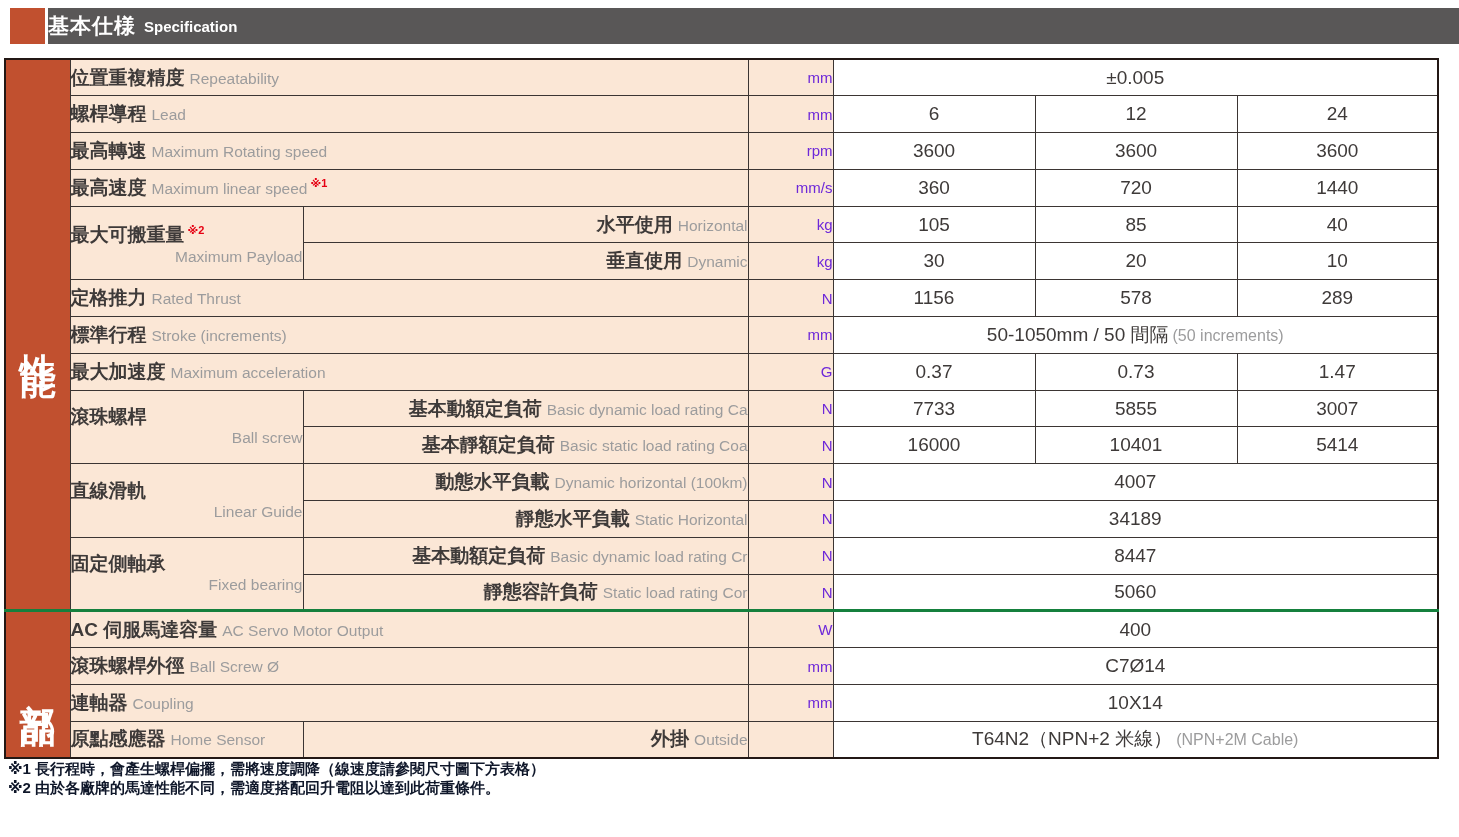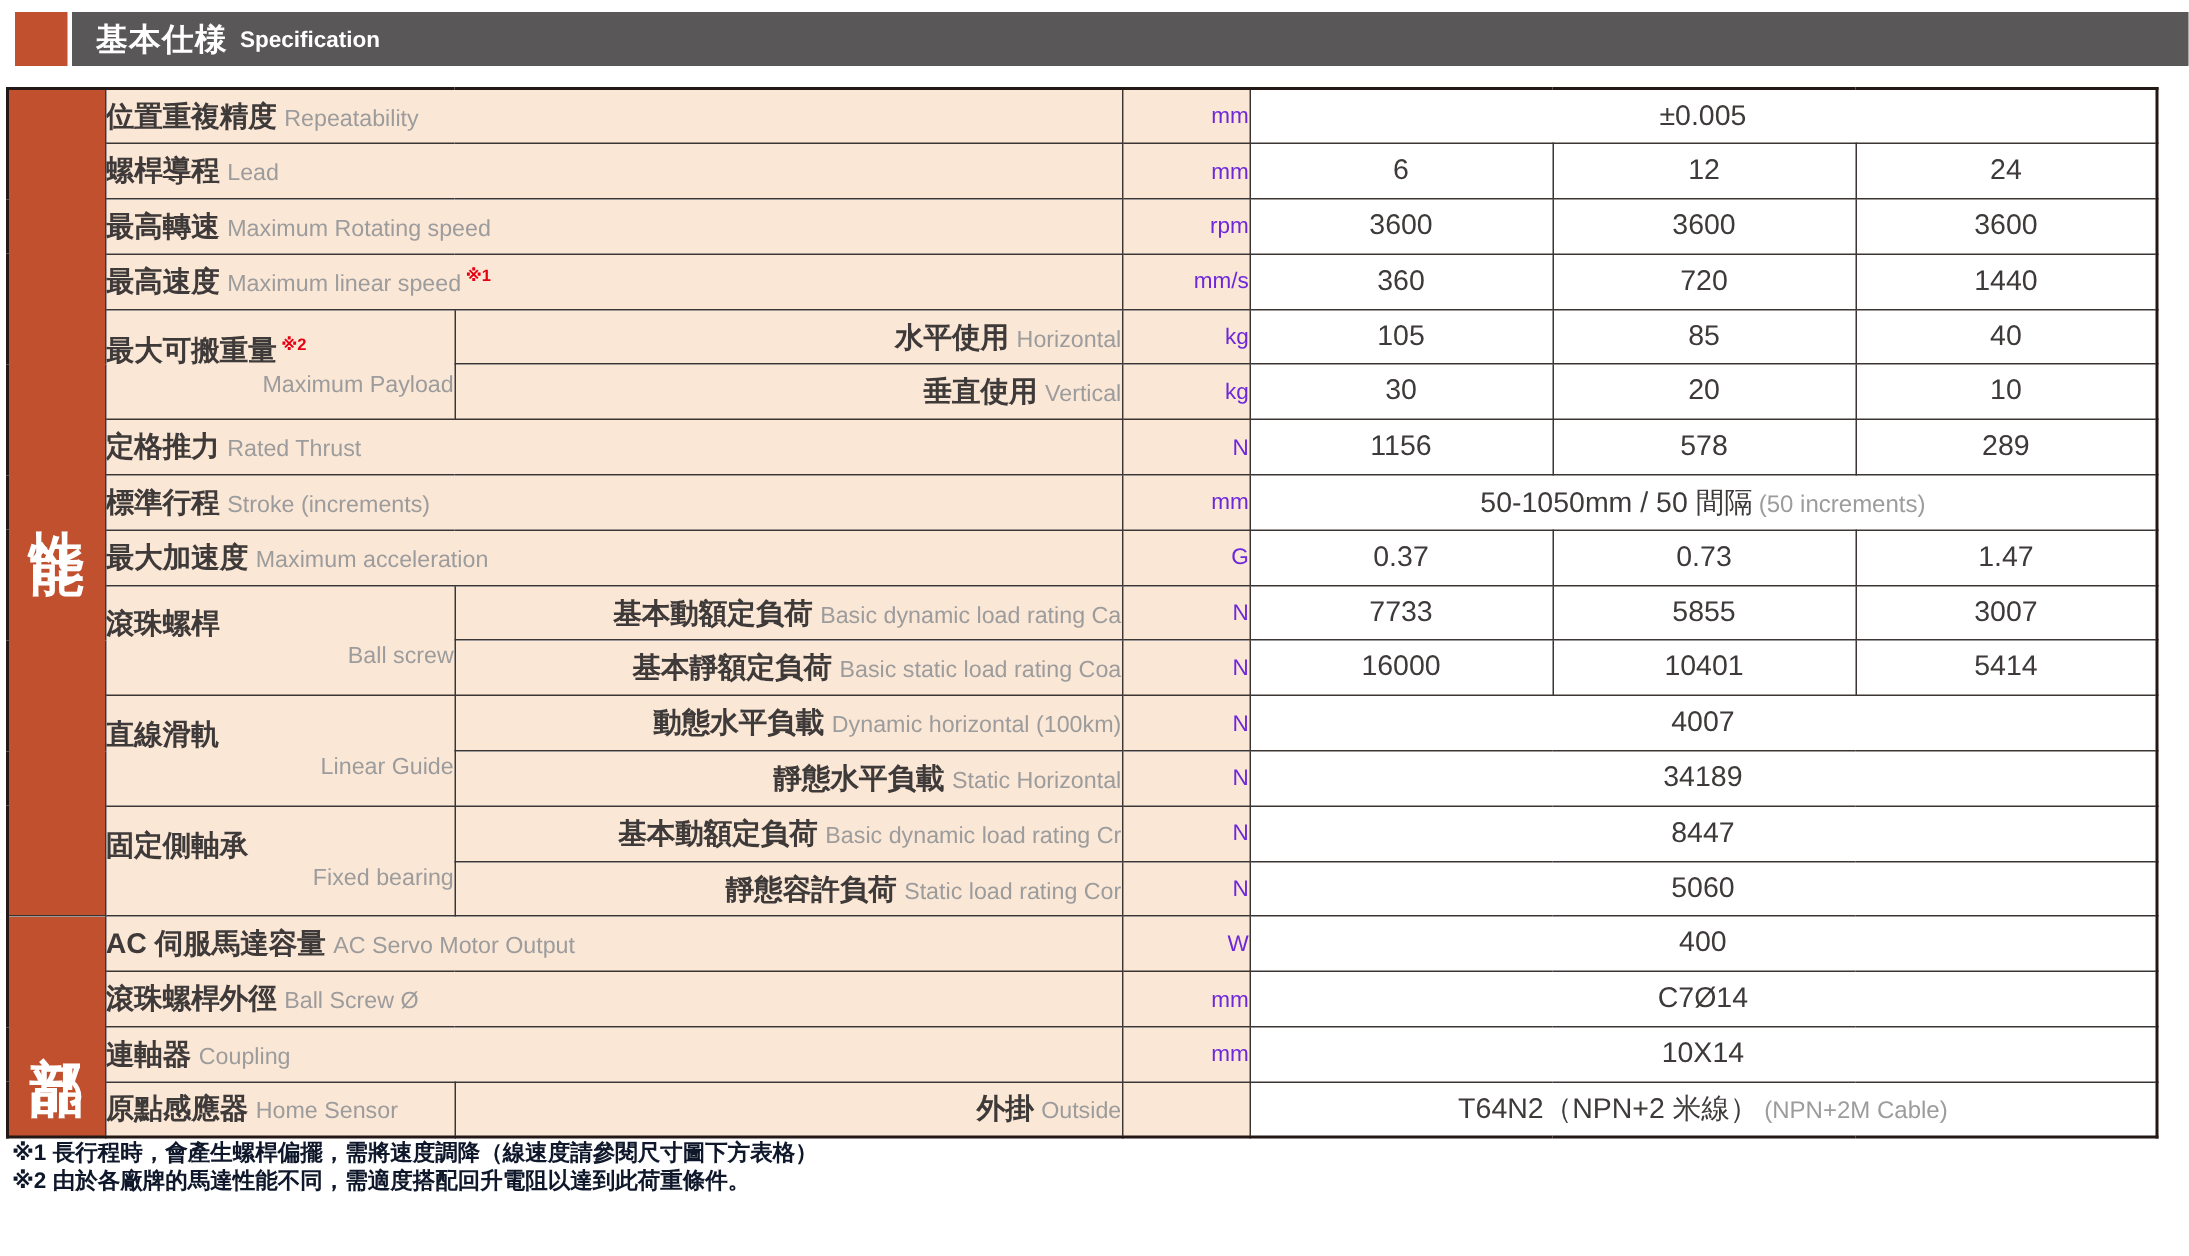--- a/index.html
+++ b/index.html
@@ -4,21 +4,21 @@
 <style>
   html,body{margin:0;padding:0;}
   body{
     width:1459px;height:837px;position:relative;background:#ffffff;
     font-family:"Liberation Sans","DejaVu Sans",sans-serif;
     color:#3e3a39;overflow:hidden;
   }
   
   .titlebar{position:absolute;left:10px;top:8px;right:0;height:36px;display:flex;}
   .title-accent{width:35px;height:36px;background:#c1502f;flex:0 0 auto;}
-  .title-bg{flex:1 1 auto;margin-left:3px;background:#595757;display:flex;align-items:center;padding-left:16px;}
+  .title-bg{flex:1 1 auto;margin-left:3px;background:#595757;display:flex;align-items:center;}
   .title-zh{color:#fff;font-size:21px;font-weight:700;letter-spacing:1px;}
   .title-en{color:#fff;font-size:15px;font-weight:700;margin-left:8px;}
   
   .spec-wrap{position:absolute;left:4px;top:58px;}
   table.spec{border-collapse:collapse;table-layout:fixed;width:1433px;height:700px;
     border:2px solid #231815;}
   table.spec td{border:1px solid #3b3533;padding:0;vertical-align:middle;overflow:hidden;}
   tr.rw{height:36.8px;}
   td.side{background:#c1502f;text-align:center;}
   .side-text{writing-mode:vertical-rl;text-orientation:upright;display:inline-block;
@@ -27,21 +27,21 @@
   td.lab2{background:#fbe7d6;text-align:right;padding-left:12px;}
   td.unit{background:#fbe7d6;text-align:right;padding-right:9px;font-size:15px;color:#6d28d9;}
   td.val{background:#ffffff;text-align:center;font-size:19px;color:#3e3a39;}
   .zh{font-size:19px;font-weight:600;color:#3e3a39;}
   .en{font-size:15.5px;font-weight:400;color:#9c9c9d;margin-left:5px;}
   sup.mark{color:#e60012;font-size:11px;font-weight:700;margin-left:3px;}
   .grp .zh,.grp .en{display:block;margin-left:0;}
   .grp .zh{line-height:23px;}
   .grp .en{line-height:20px;text-align:right;}
   .sub{color:#9c9c9d;font-size:16px;font-weight:400;margin-left:4px;}
-  tr.section-break td{border-top:1px solid #15803d;}
+  tr.section-break td{border-top:3px solid #15803d;}
   
   .footnotes{position:absolute;left:8px;top:760px;width:1445px;}
   .fn-zh{color:#0f172a;font-weight:700;font-size:15px;line-height:18.5px;}
   .fn-en{color:#8a8a8a;font-weight:400;font-size:15px;line-height:18.5px;}
 </style>
 </head>
 <body>
 
 <div class="titlebar">
   <div class="title-accent"></div>
@@ -114,21 +114,21 @@
       <span class="zh">水平使用</span><span class="en">Horizontal</span>
     </td>
     <td class="unit">kg</td>
     <td class="val">105</td>
     <td class="val">85</td>
     <td class="val">40</td>
   </tr>
 
   <tr class="rw">
     <td class="lab2">
-      <span class="zh">垂直使用</span><span class="en">Vertical</span>
+      <span class="zh">垂直使用</span><span class="en">Dynamic</span>
     </td>
     <td class="unit">kg</td>
     <td class="val">30</td>
     <td class="val">20</td>
     <td class="val">10</td>
   </tr>
 
   <tr class="rw">
     <td class="lab" colspan="2">
       <span class="zh">定格推力</span><span class="en">Rated Thrust</span>

